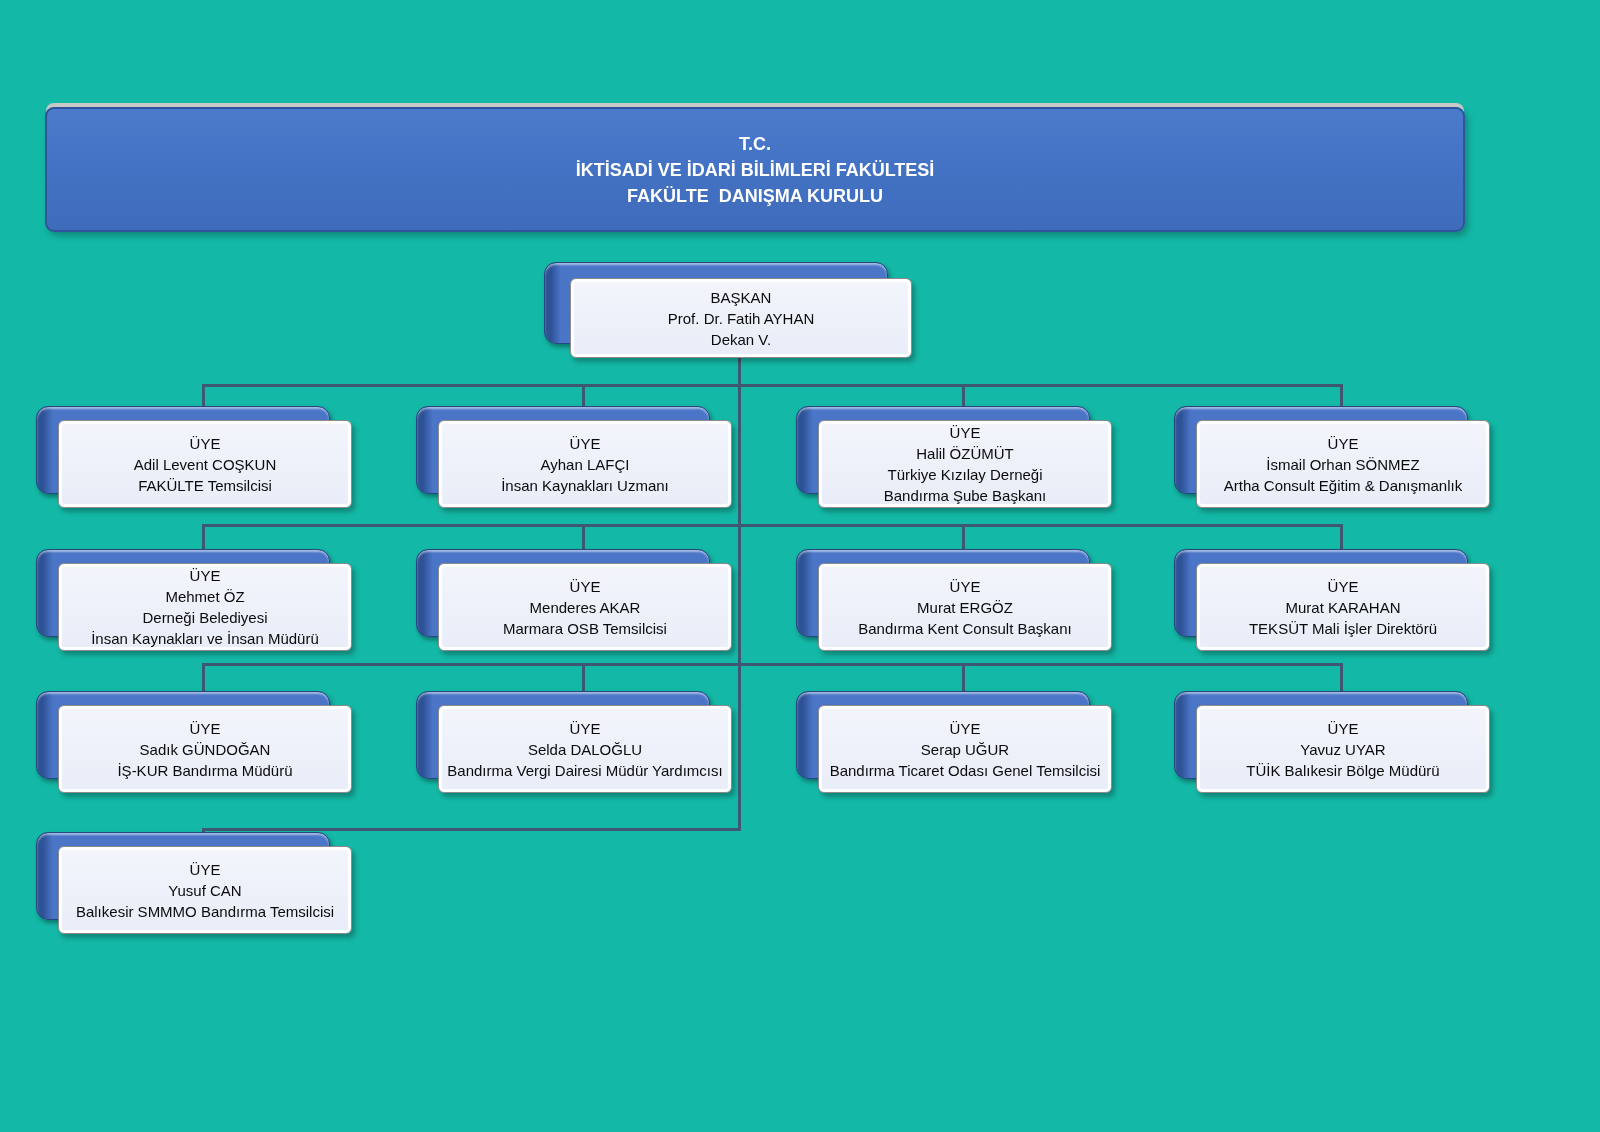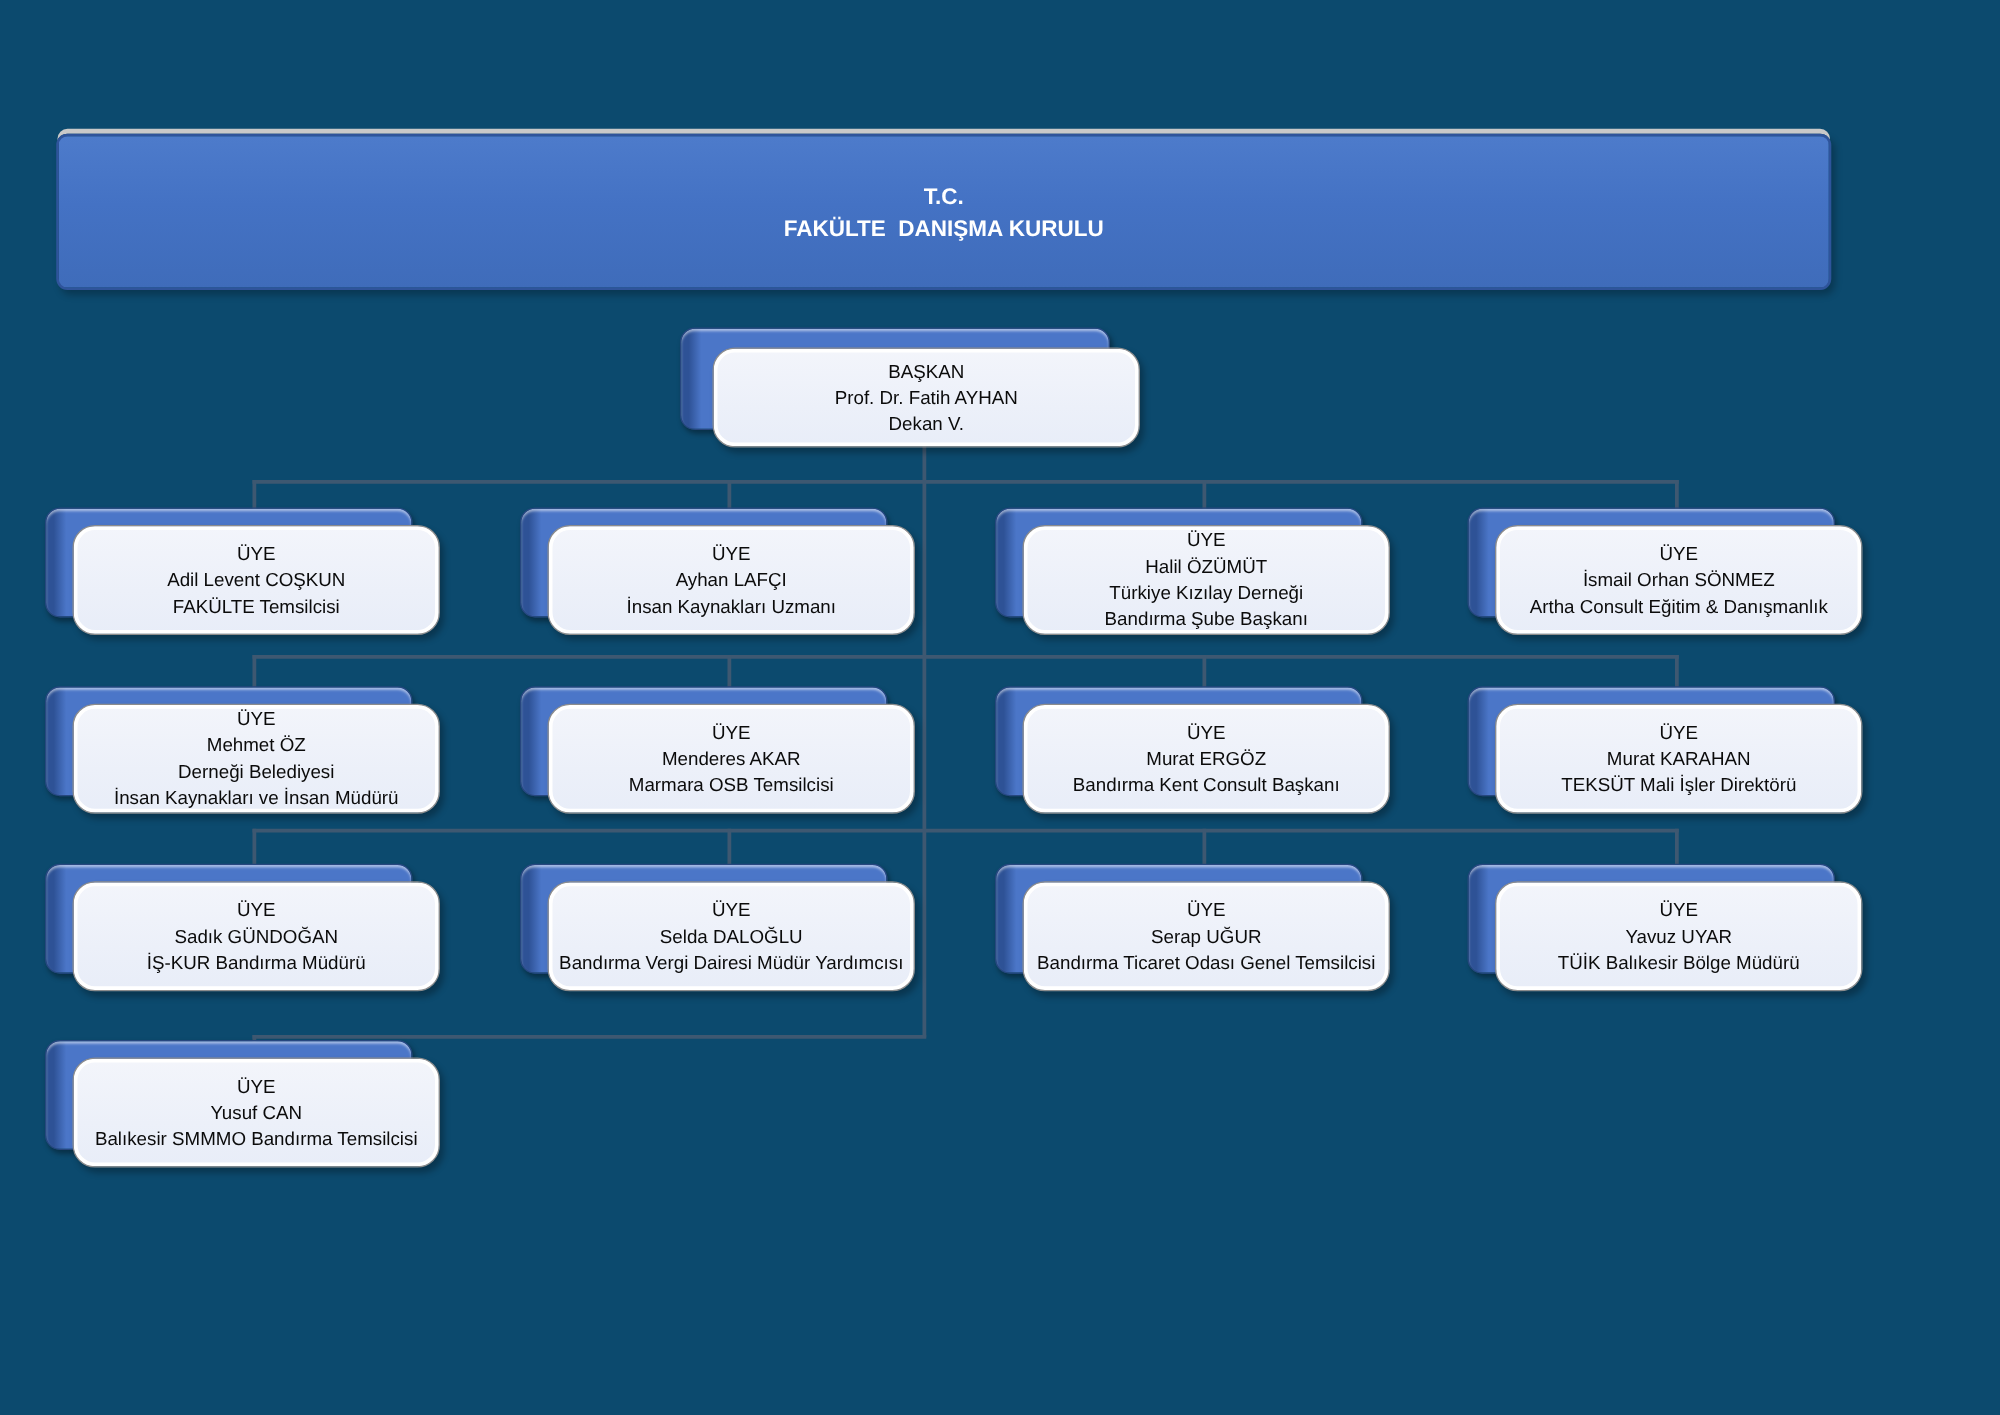--- a/index.html
+++ b/index.html
@@ -1,17 +1,17 @@
 <!DOCTYPE html>
 <html><head>
 <meta charset="utf-8">
 <style>
   html,body{margin:0;padding:0;background:#ffffff;}
   #stage{
-    position:relative;width:1600px;height:1132px;background:#0c4a6e;overflow:hidden;
+    position:relative;width:1600px;height:1132px;background:#14b8a6;overflow:hidden;
     font-family:"Liberation Sans", sans-serif;color:#111;
   }
   
   .banner{
     position:absolute;left:45px;top:107px;width:1416px;height:121px;
     background:linear-gradient(180deg,#4d7bcb 0%,#4472c4 45%,#3f6cba 100%);
     border:2px solid #2f549b;border-radius:9px;
     box-shadow:0 -5px 0 -1px #c9c9c9, 3px 4px 6px rgba(0,0,0,.25);
     display:flex;flex-direction:column;justify-content:center;align-items:center;
   }
@@ -23,40 +23,41 @@
   .conn{position:absolute;background:#3e5871;}
   
   .node{position:absolute;}
   .node .back{
     position:absolute;left:0;top:0;border-radius:12px;
     background:linear-gradient(90deg,#2e5296 0px,#2e5296 6px,#4b76c8 16px,#4b76c8 100%);
     box-shadow:inset 0 2px 2px rgba(255,255,255,.5), 2px 3px 4px rgba(0,0,0,.35);
     border:1px solid #27477f;
   }
   .node .front{
-    position:absolute;border-radius:18px;
+    position:absolute;border-radius:6px;
     background:linear-gradient(180deg,#f3f5fb 0%,#ecf0f9 60%,#e8edf8 100%);
     border:1px solid #8c8c8c;
     box-shadow:inset 0 0 0 3px #ffffff, 3px 4px 5px rgba(0,0,0,.28);
     display:flex;flex-direction:column;justify-content:center;align-items:center;
     text-align:center;overflow:visible;
   }
   .member .back{width:292px;height:86px;}
   .member .front{left:22px;top:14px;width:292px;height:86px;}
   .chair .back{width:342px;height:80px;}
   .chair .front{left:26px;top:16px;width:340px;height:78px;}
   .node .line{font-size:15px;line-height:21px;color:#0b0b0b;width:100%;flex:0 0 auto;}
 </style>
 </head>
 <body>
 
 <div id="stage">
 
   <div class="banner">
     <div class="hline">T.C.</div>
+    <div class="hline">İKTİSADİ VE İDARİ BİLİMLERİ FAKÜLTESİ</div>
     <div class="hline">FAKÜLTE  DANIŞMA KURULU</div>
   </div>
 
   <div class="conn" style="left:738px;top:356px;width:3px;height:474px;"></div>
   <div class="conn" style="left:202px;top:384px;width:1141px;height:3px;"></div>
   <div class="conn" style="left:202px;top:524px;width:1141px;height:3px;"></div>
   <div class="conn" style="left:202px;top:663px;width:1141px;height:3px;"></div>
   <div class="conn" style="left:202px;top:828px;width:539px;height:3px;"></div>
   <div class="conn" style="left:202px;top:384px;width:3px;height:24px;"></div>
   <div class="conn" style="left:582px;top:384px;width:3px;height:24px;"></div>

